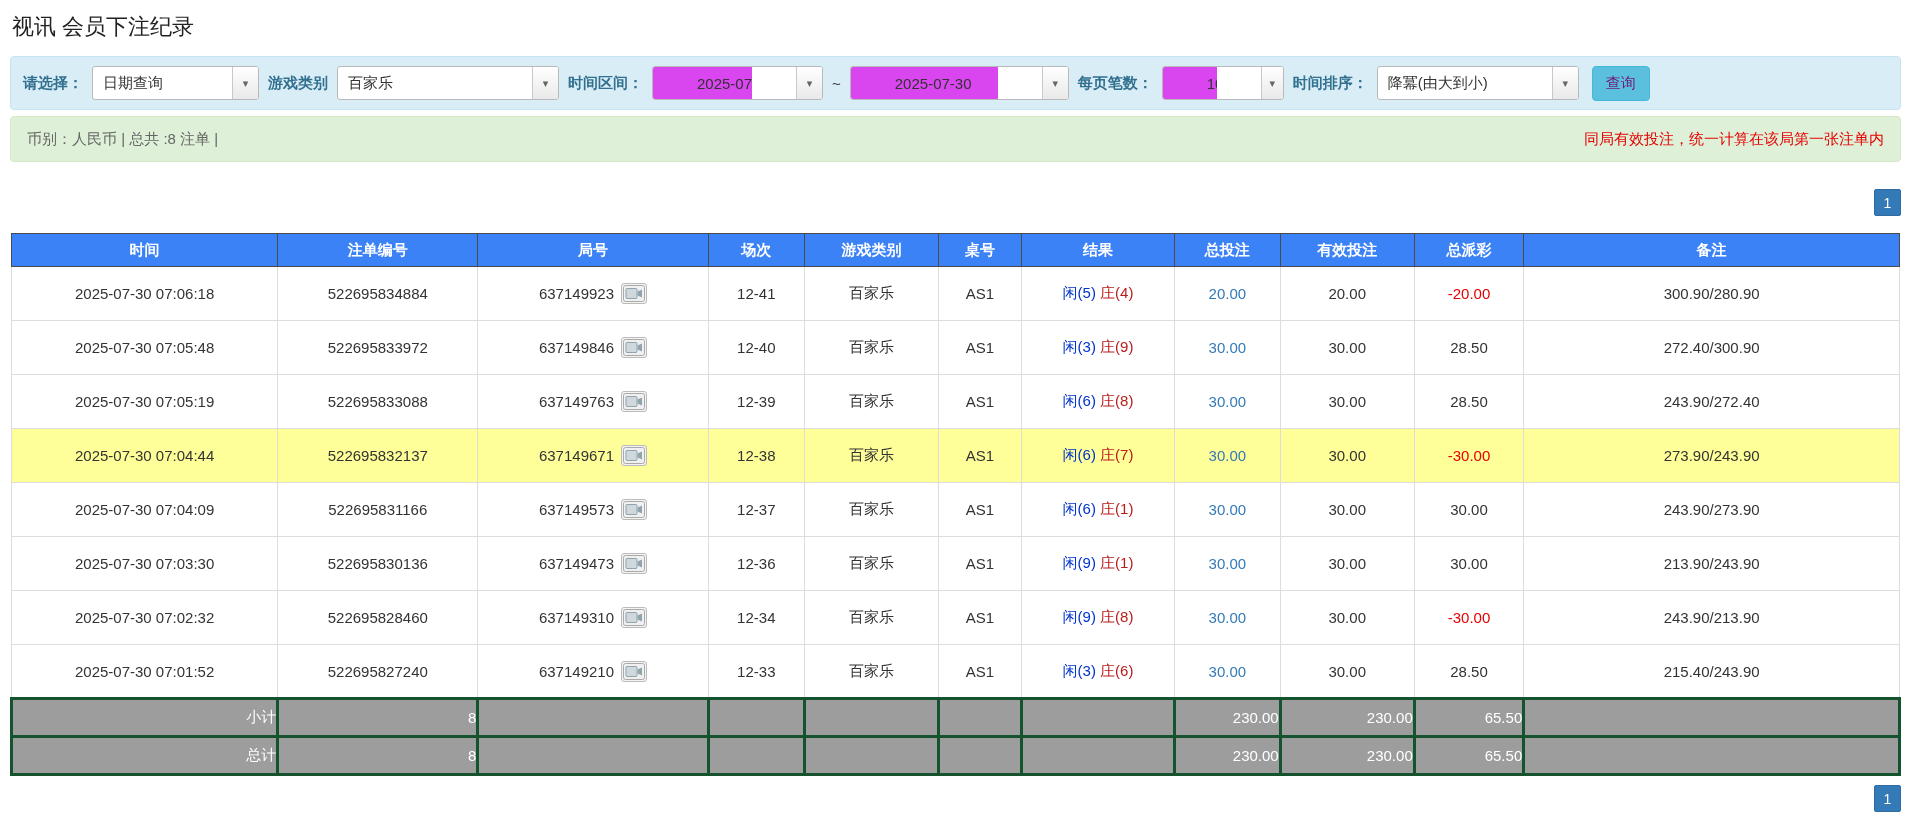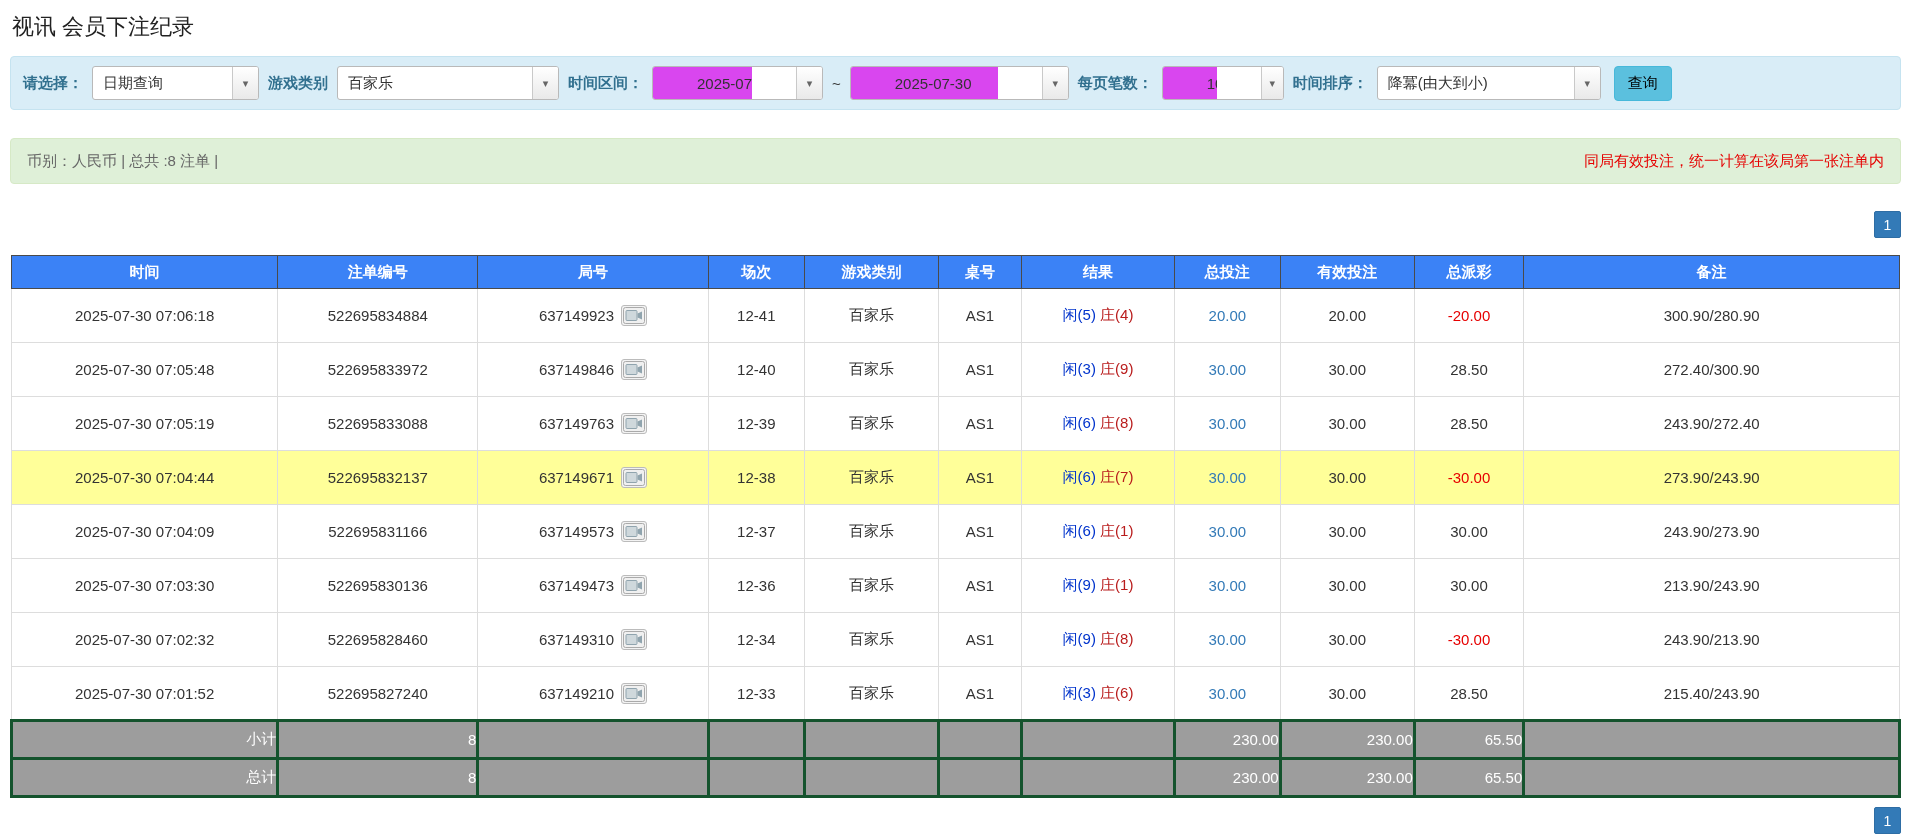--- a/index.html
+++ b/index.html
@@ -31,31 +31,31 @@
     padding: 0 10px; font-size: 15px; color: #333; flex: 1;
     display: flex; align-items: center; white-space: nowrap; overflow: hidden;
   }
   .combo.tinted .combo-text { background: #d946ef; padding-left: 44px; }
   .combo-arrow {
     width: 26px; border-left: 1px solid #c9c9c9;
     display: flex; align-items: center; justify-content: center;
     color: #666; font-size: 11px; background: linear-gradient(#ffffff, #e9e9e9);
   }
   .w-query { width: 167px; } .w-game { width: 222px; } .w-datefrom { width: 171px; }
-  .w-dateto { width: 219px; } .w-pagesize { width: 122px; } .w-sort { width: 224px; }
+  .w-dateto { width: 219px; } .w-pagesize { width: 122px; } .w-sort { width: 202px; }
   .tilde { font-size: 15px; color: #333; }
   .btn-search {
-    background: #5bc0de; border: 1px solid #46b8da; color: #000000;
+    background: #5bc0de; border: 1px solid #46b8da; color: #701a75;
     font-size: 15px; padding: 7px 13px; border-radius: 4px; cursor: pointer;
     font-family: inherit; margin-left: 4px;
   }
 
   
   .summary-bar {
-    margin-top: 28px; background: #dff0d8; border: 1px solid #d6e9c6; border-radius: 4px;
+    margin-top: 6px; background: #dff0d8; border: 1px solid #d6e9c6; border-radius: 4px;
     height: 46px; display: flex; align-items: center; justify-content: space-between;
     padding: 0 16px; font-size: 15px; color: #666;
   }
   .notice { color: #e60000; }
 
   
   .pager { display: flex; justify-content: flex-end; }
   .pager.top { margin: 27px 0 17px 0; }
   .pager.bottom { margin-top: 9px; }
   .page-btn {

